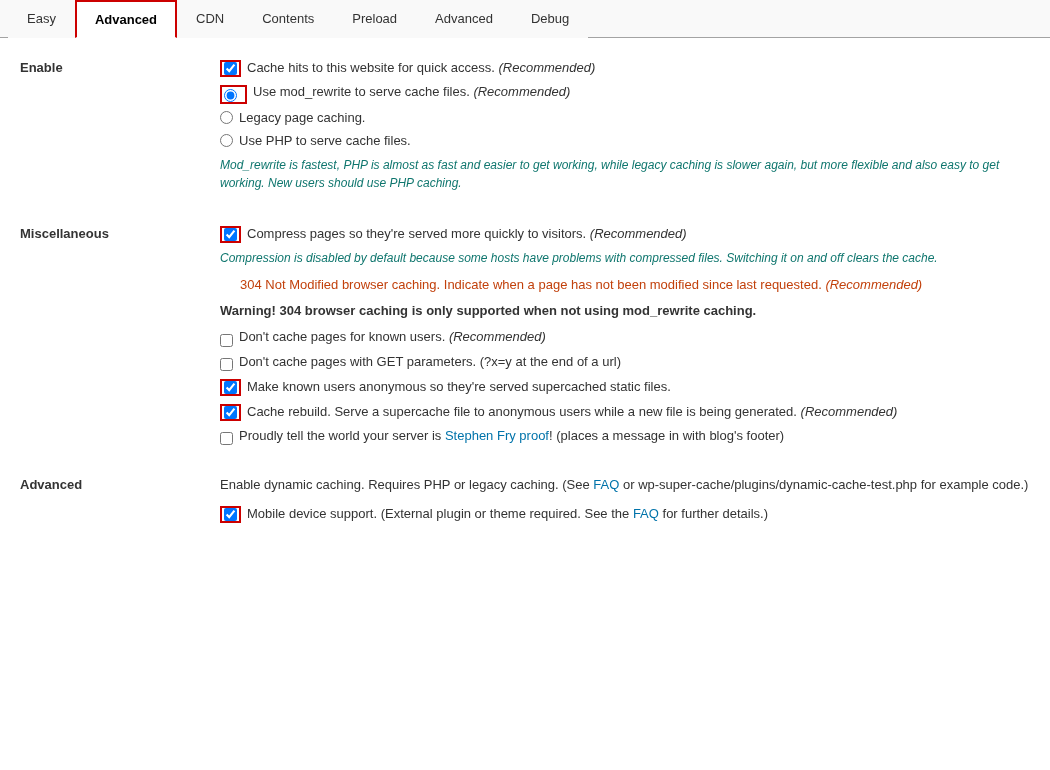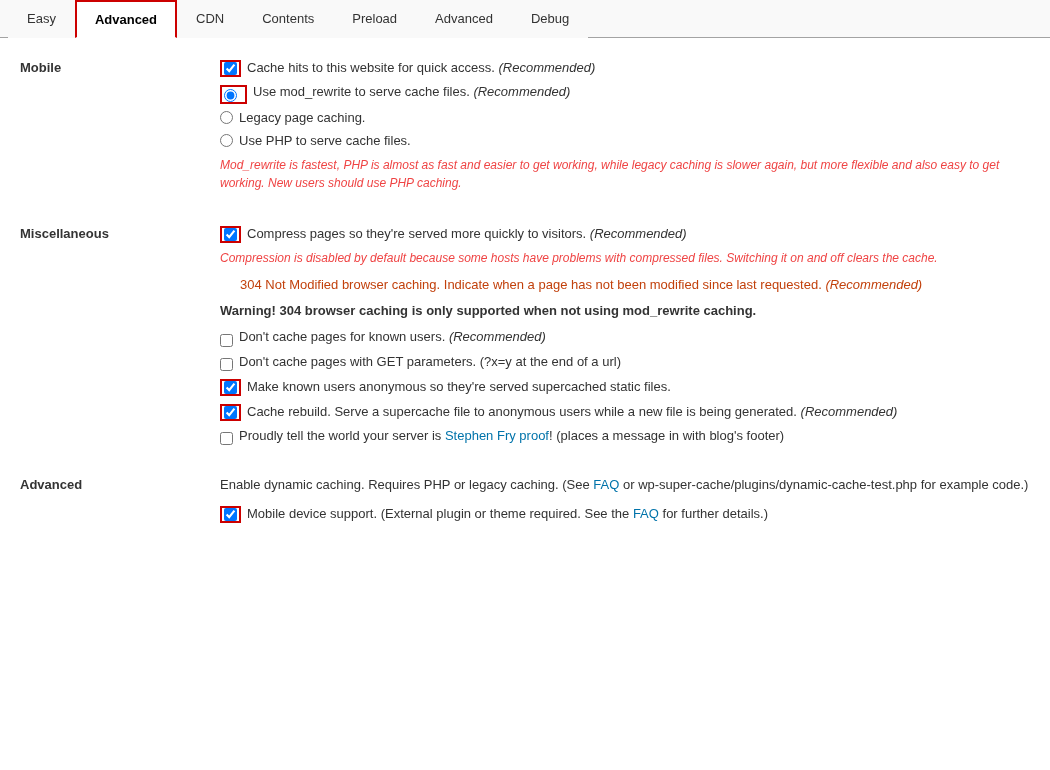--- a/index.html
+++ b/index.html
@@ -62,21 +62,21 @@
       font-size: 13px;
       line-height: 1.4;
     }
     .option-text em {
       font-style: italic;
     }
 
     
     .desc-text {
       font-size: 12px;
-      color: #ef4444;
+      color: #0f766e;
       font-style: italic;
       margin-bottom: 8px;
       margin-left: 0;
       line-height: 1.5;
     }
 
     
     .warning-text {
       font-size: 13px;
       font-weight: bold;
@@ -130,21 +130,21 @@
   <div class="tab">CDN</div>
   <div class="tab">Contents</div>
   <div class="tab">Preload</div>
   <div class="tab">Advanced</div>
   <div class="tab">Debug</div>
 </div>
 
 <div class="content">
 
   <div class="section">
-    <div class="section-label">Mobile</div>
+    <div class="section-label">Enable</div>
     <div class="section-body">
 
       <div class="checkbox-row">
         <span class="check-wrap highlighted" style="border:2px solid #cc0000; padding:0 2px; display:inline-flex; margin-right:6px; margin-top:2px;">
           <input type="checkbox" checked="" style="">
         </span>
         <span class="option-text">
           <span>Cache hits to this website for quick access.</span> <em>(Recommended)</em>
         </span>
       </div>

